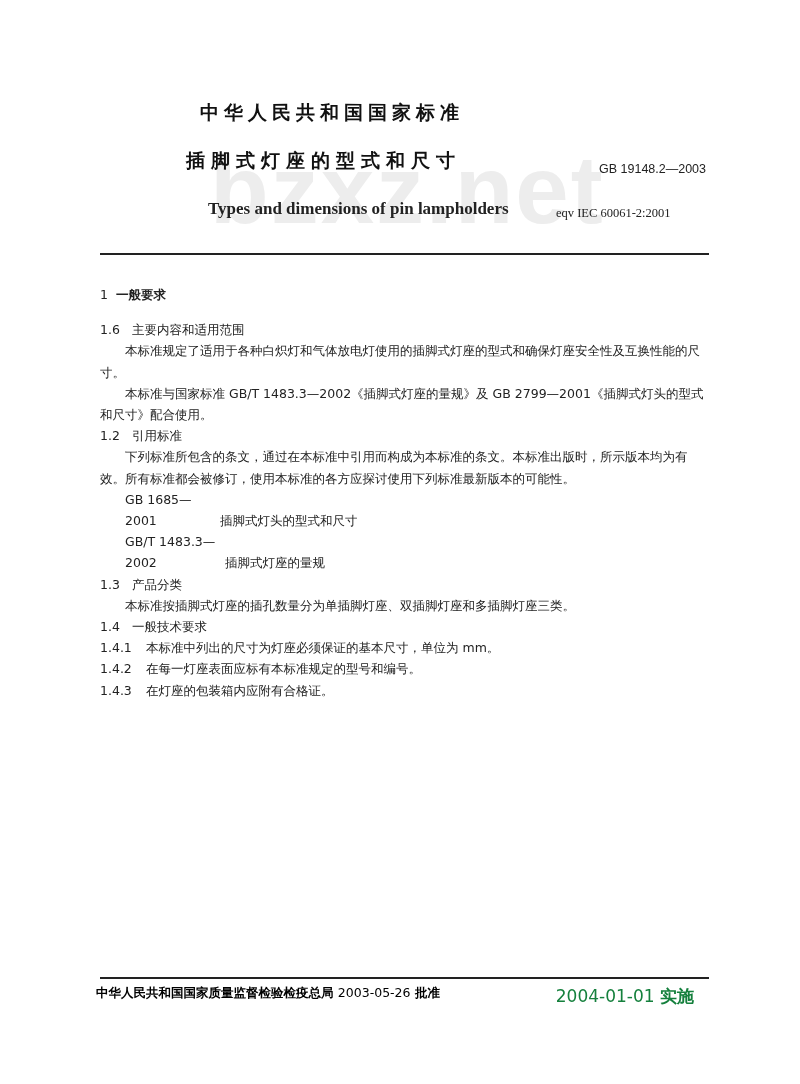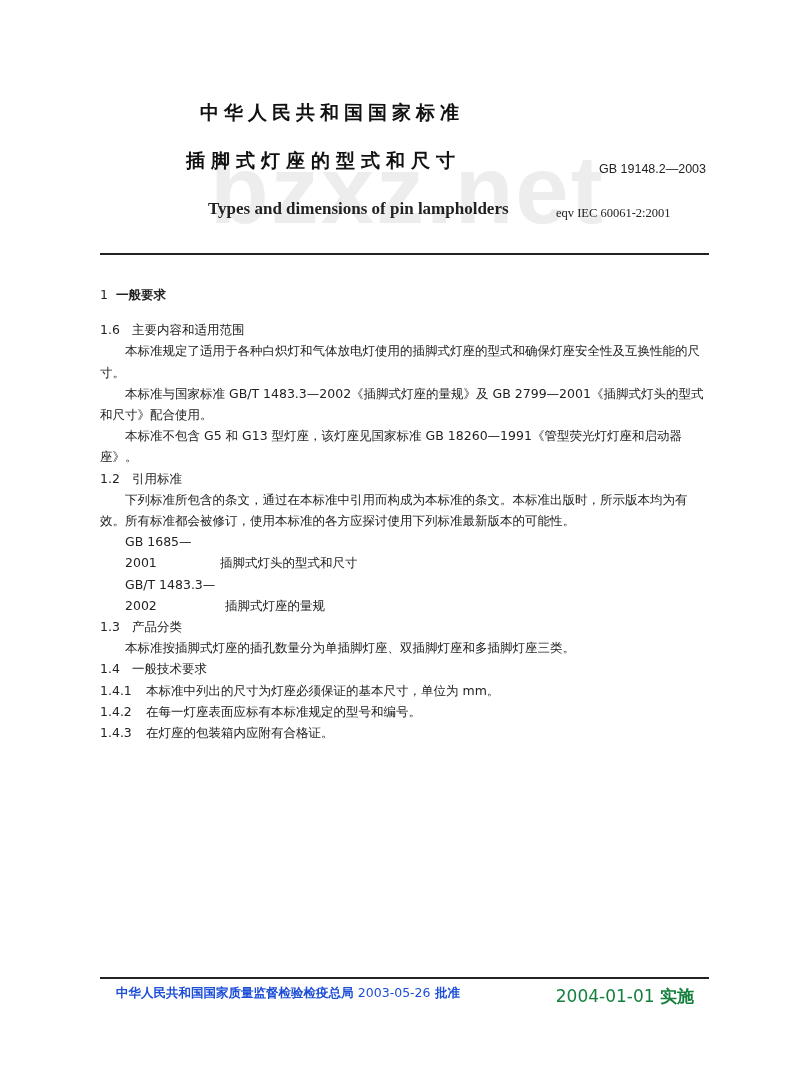--- a/index.html
+++ b/index.html
@@ -50,21 +50,21 @@
   .heading .num { display: inline-block; width: 32px; }
   .heading3 .num { display: inline-block; width: 46px; }
   .para { text-indent: 25px; }
   .ref { padding-left: 25px; }
   .ref .code { display: inline-block; width: 95px; }
   .ref .code2 { display: inline-block; width: 100px; }
   .rule-bottom {
     left: 100px; top: 977px; width: 609px; height: 2px; background: #222;
   }
   .footer-left {
-    left: 116px; top: 985px; font-size: 12.5px; color: #1d4ed8; font-weight: bold;
+    left: 96px; top: 985px; font-size: 12.5px; color: #000000; font-weight: bold;
   }
   .footer-left .date { font-weight: normal; }
   .footer-right {
     right: 106px; top: 985px; font-size: 17px; color: #15803d;
   }
   .footer-right .label { font-weight: bold; }
 </style>
 </head>
 <body>
 
@@ -80,21 +80,20 @@
 <div class="content">
   <p class="h1">
     <span class="num">1</span><span>一般要求</span>
   </p>
 
   <p class="heading">
     <span class="num">1.6</span><span>主要内容和适用范围</span>
   </p>
   <p class="para">本标准规定了适用于各种白炽灯和气体放电灯使用的插脚式灯座的型式和确保灯座安全性及互换性能的尺寸。</p>
   <p class="para">本标准与国家标准 GB/T 1483.3—2002《插脚式灯座的量规》及 GB 2799—2001《插脚式灯头的型式和尺寸》配合使用。</p>
-  <p class="para">本标准不包含 G5 和 G13 型灯座，该灯座见国家标准 GB 18260—1991《管型荧光灯灯座和启动器座》。</p>
 
   <p class="heading">
     <span class="num">1.2</span><span>引用标准</span>
   </p>
   <p class="para">下列标准所包含的条文，通过在本标准中引用而构成为本标准的条文。本标准出版时，所示版本均为有效。所有标准都会被修订，使用本标准的各方应探讨使用下列标准最新版本的可能性。</p>
   <p class="ref">
     <span class="code">GB 1685—2001</span><span>插脚式灯头的型式和尺寸</span>
   </p>
   <p class="ref">
     <span class="code2">GB/T 1483.3—2002</span><span>插脚式灯座的量规</span>

